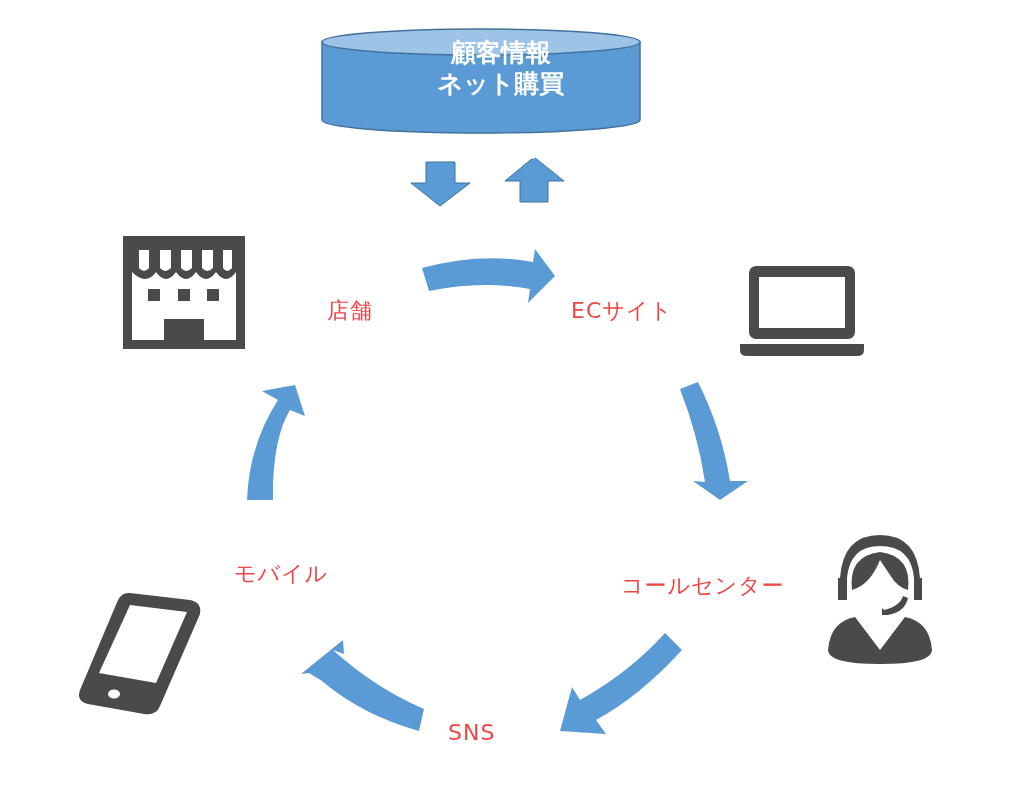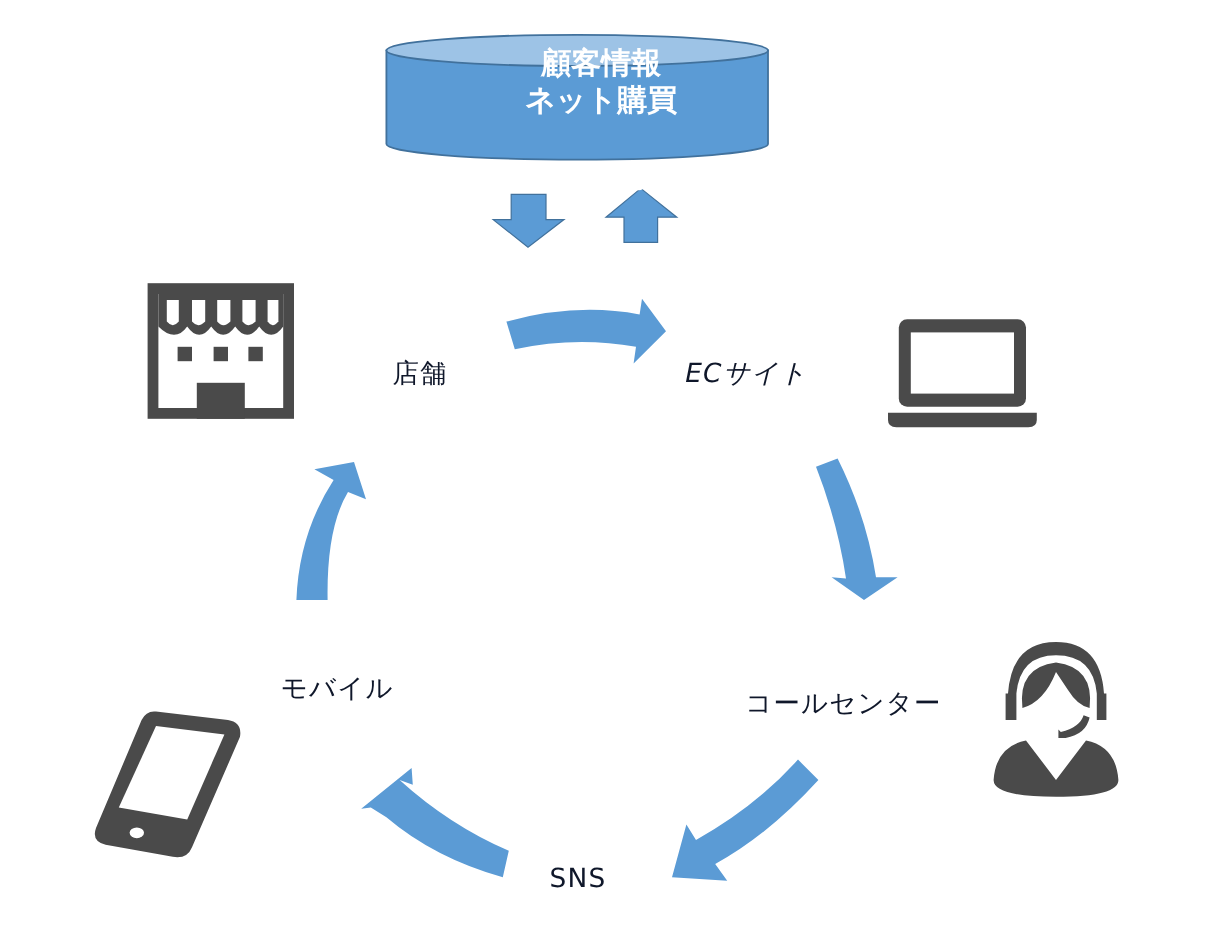--- a/index.html
+++ b/index.html
@@ -1,19 +1,19 @@
 <!DOCTYPE html>
 <html><head>
   <meta charset="utf-8">
   <style>
     html, body { margin: 0; padding: 0; background: #ffffff; }
     body { width: 1024px; height: 792px; position: relative; overflow: hidden;
            font-family: "DejaVu Sans", "Liberation Sans", sans-serif; }
     #stage { position: absolute; left: 0; top: 0; width: 1024px; height: 792px; }
-    .label { position: absolute; font-size: 22px; color: #0f172a; white-space: nowrap;
+    .label { position: absolute; font-size: 22px; color: #ef4444; white-space: nowrap;
              font-family: "DejaVu Sans", sans-serif; letter-spacing: 1px; }
     .db-text { position: absolute; left: 322px; width: 358px; text-align: center;
                color: #ffffff; font-weight: bold; font-size: 25px; line-height: 31px;
                font-family: "DejaVu Sans", sans-serif; }
   </style>
 </head>
 <body>
 
 <svg id="stage" width="1024" height="792" viewBox="0 0 1024 792">
 
@@ -69,16 +69,16 @@
     <path d="M130,605 L187,612 L156,683 L99,673 Z" fill="#ffffff"></path>
     <ellipse cx="114" cy="694" rx="6" ry="4.5" fill="#ffffff"></ellipse>
   </g>
 </svg>
 
 <div class="db-text" style="top:37px;">顧客情報</div>
 <div class="db-text" style="top:68px;">ネット購買</div>
 <div class="db-text" style="top:99px;margin-top:32px;">ネット購買</div>
 
 <div class="label" style="left:327px; top:296px;">店舗</div>
-<div class="label" style="left:571px; top:296px;font-style:italic;">ECサイト</div>
+<div class="label" style="left:571px; top:296px;">ECサイト</div>
 <div class="label" style="left:621px; top:571px;">コールセンター</div>
-<div class="label" style="left:458px; top:720px;">SNS</div>
+<div class="label" style="left:448px; top:720px;">SNS</div>
 <div class="label" style="left:234px; top:559px;">モバイル</div>
 
 </body></html>

